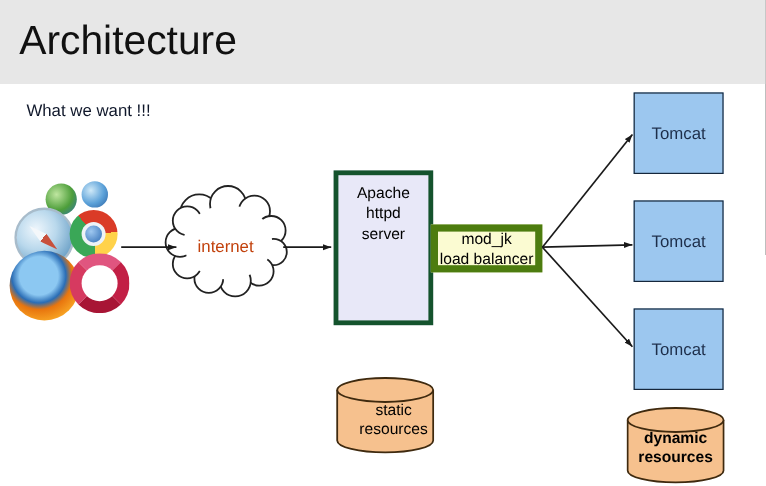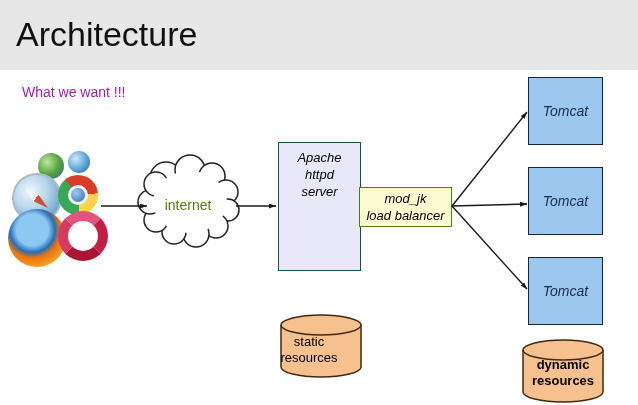--- a/index.html
+++ b/index.html
@@ -15,21 +15,21 @@
   .header{
     position:absolute;left:0;top:0;width:638px;height:70px;
     background:#e7e7e7;
   }
   .title{
     position:absolute;left:16px;top:14px;
     font-size:34px;line-height:40px;color:#111;
   }
   .subtitle{
     position:absolute;left:22px;top:84px;
-    font-size:14px;color:#a21caf;
+    font-size:14px;color:#0f172a;
   }
   
   .collage{position:absolute;left:0;top:153px;width:110px;height:116px;}
   .collage div{position:absolute;border-radius:50%;}
   .globe1{left:38px;top:0;width:26px;height:26px;
     background:radial-gradient(circle at 35% 35%, #bfe6a0, #4d9e3a 55%, #2d6fb0 100%);}
   .globe2{left:68px;top:-2px;width:22px;height:22px;
     background:radial-gradient(circle at 35% 35%, #cfe9f8, #5aa0d8 55%, #2a5e9e 100%);}
   .safari{left:12px;top:20px;width:50px;height:50px;
     background:radial-gradient(circle at 35% 35%, #eef6fc 0%, #b9d8ec 40%, #6fa3c8 78%, #49789e 100%);
@@ -43,37 +43,37 @@
   .chrome-ring{left:25%!important;top:25%!important;width:50%!important;height:50%!important;
     background:#eef2f6;}
   .chrome-dot{left:32%!important;top:32%!important;width:36%!important;height:36%!important;
     background:radial-gradient(circle at 35% 35%, #9fc8f0, #2f6cb4);}
   .firefox{left:8px;top:56px;width:58px;height:58px;
     background:radial-gradient(circle at 42% 36%, #8cc8f2 0 32%, #2a6db5 45%, #e8750e 56%, #f7a223 76%, #cf5208 100%);}
   .opera{left:58px;top:58px;width:50px;height:50px;background:#fff;
     border:10px solid;border-color:#e0557f #c21f45 #a81535 #d63a60;box-sizing:border-box;}
   
   .node{position:absolute;box-sizing:border-box;text-align:center;
-    white-space:pre-line;font-size:13px;line-height:17px;color:#000;font-style:italic;}
+    white-space:pre-line;font-size:13px;line-height:17px;color:#000;}
   .apache{left:278px;top:142px;width:83px;height:129px;
-    background:#e8e8f8;border:1px solid #14532d;padding-top:6px;}
+    background:#e8e8f8;border:4px solid #14532d;padding-top:6px;}
   .modjk{left:359px;top:187px;width:93px;height:40px;
-    background:#fbfbd2;border:1px solid #4d7c0f;
+    background:#fbfbd2;border:6px solid #4d7c0f;
     display:flex;align-items:center;justify-content:center;}
   .tomcat{left:528px;width:75px;height:68px;
     background:#9cc7ef;border:1px solid #16273b;color:#1d2e4a;font-size:14px;
     display:flex;align-items:center;justify-content:center;}
   .t1{top:77px;} .t2{top:167px;} .t3{top:257px;}
   
   .lay{position:absolute;pointer-events:none;}
   .internet-label{position:absolute;left:148px;top:197px;width:80px;
-    text-align:center;font-size:14px;color:#4d7c0f;}
+    text-align:center;font-size:14px;color:#c2410c;}
   .cyl-label{position:absolute;text-align:center;white-space:pre-line;
     font-size:13px;line-height:16px;color:#000;}
-  .static-label{left:280px;top:334px;width:58px;}
+  .static-label{left:280px;top:334px;width:58px;padding-left:19px;}
   .dynamic-label{left:522px;top:357px;width:82px;font-weight:bold;}
 </style>
 </head>
 <body>
 
 <div class="slide">
 
   <div class="header"></div>
   <div class="title">Architecture</div>
   <div class="subtitle">What we want !!!</div>

